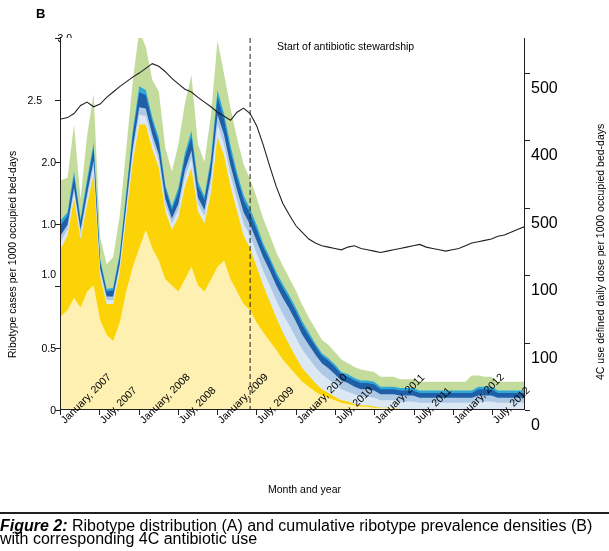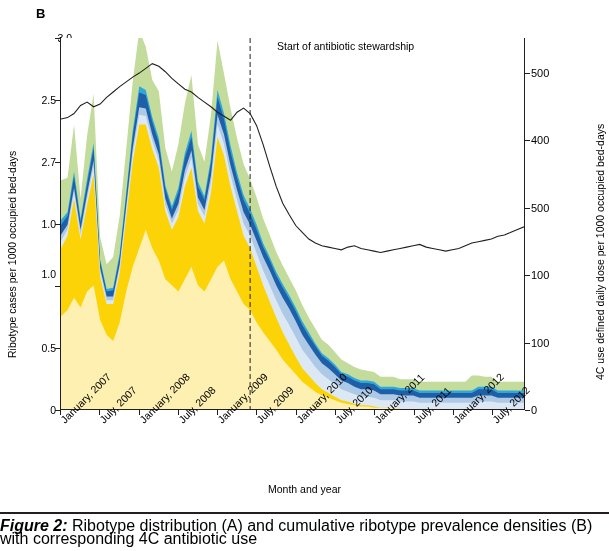--- a/index.html
+++ b/index.html
@@ -19,21 +19,21 @@
   }
   .plot-inner{position:absolute;inset:0;overflow:hidden;}
   .vtext{
     position:absolute;white-space:nowrap;font-size:10.5px;
     transform-origin:left top;
   }
   .ytick{
     position:absolute;font-size:10.5px;text-align:right;width:34px;
   }
   .ytick-r{
-    position:absolute;font-size:11px;text-align:left;width:34px;
+    position:absolute;font-size:16px;text-align:left;width:34px;margin-top:12px;
   }
   .tickmark{position:absolute;background:#231f20;height:1px;width:5px;}
   .tickmark-r{position:absolute;background:#231f20;height:1px;width:5px;}
 
   .xtick-lab{
     position:absolute;font-size:10.5px;white-space:nowrap;
     transform-origin:left top;transform:rotate(-45deg);
   }
   .xtick-mark{position:absolute;background:#231f20;width:1px;height:5px;}
 
@@ -67,22 +67,22 @@
 
   <div style="position:absolute;left:594px;top:380px;">
     <div class="vtext" style="transform:rotate(-90deg);left:0;top:0;">4C use defined daily dose per 1000 occupied bed-days</div>
   </div>
 
   <div>
     <div class="ytick" style="left:22px;top:404px;">0</div>
     <div class="ytick" style="left:22px;top:342px;">0.5</div>
     <div class="ytick" style="left:22px;top:268px;">1.0</div>
     <div class="ytick" style="left:22px;top:218px;">1.0</div>
-    <div class="ytick" style="left:22px;top:156px;">2.7</div>
-    <div class="ytick" style="left:22px;top:94px;">2.5</div>
+    <div class="ytick" style="left:22px;top:156px;">2.0</div>
+    <div class="ytick" style="left:8px;top:94px;">2.5</div>
     <div class="ytick" style="left:38px;top:32px;">3.0</div>
 
     <div class="tickmark" style="left:55px;top:410px;"></div>
     <div class="tickmark" style="left:55px;top:348px;"></div>
     <div class="tickmark" style="left:55px;top:286px;"></div>
     <div class="tickmark" style="left:55px;top:224px;"></div>
     <div class="tickmark" style="left:55px;top:162px;"></div>
     <div class="tickmark" style="left:55px;top:100px;"></div>
     <div class="tickmark" style="left:55px;top:38px;"></div>
   </div>

